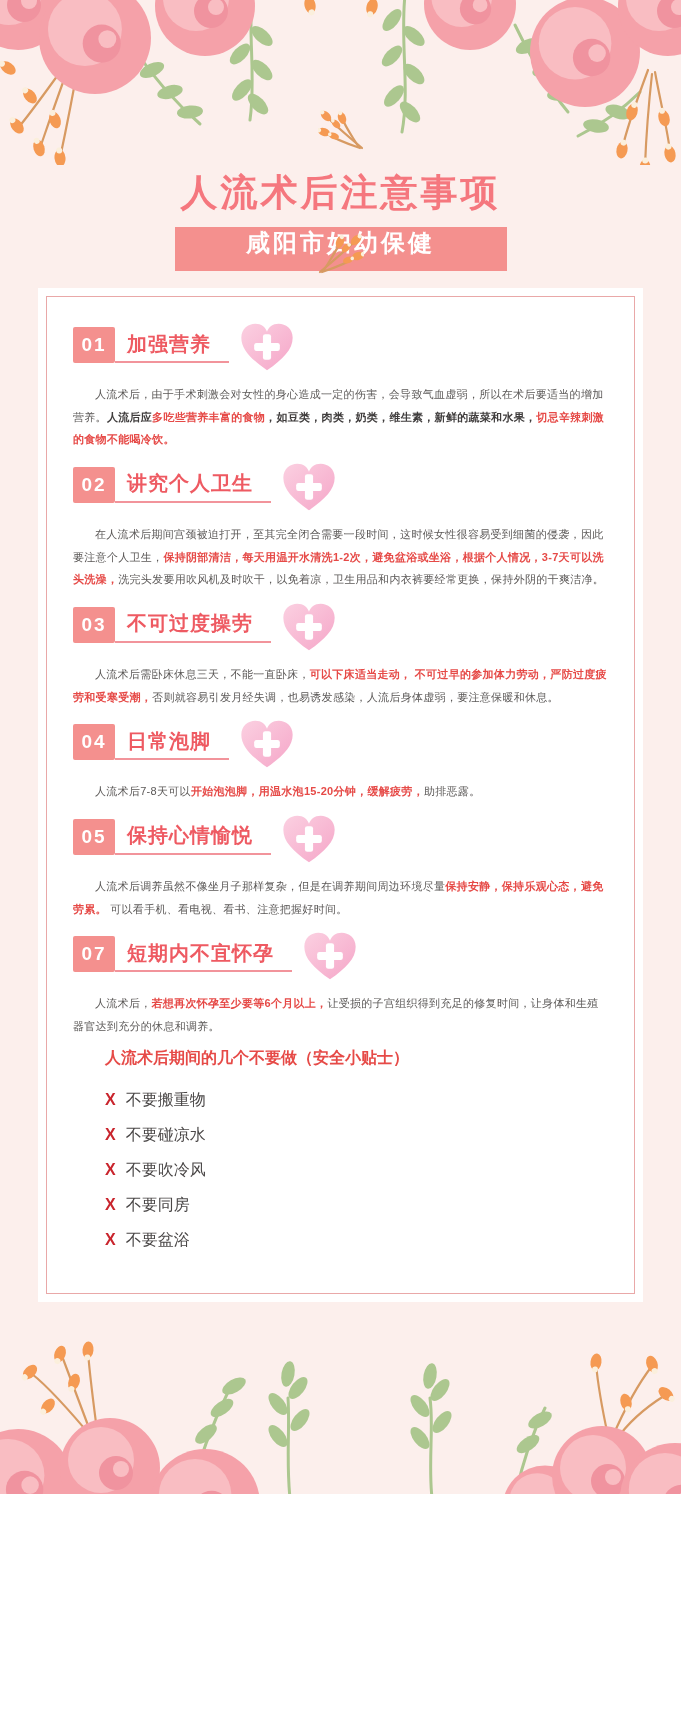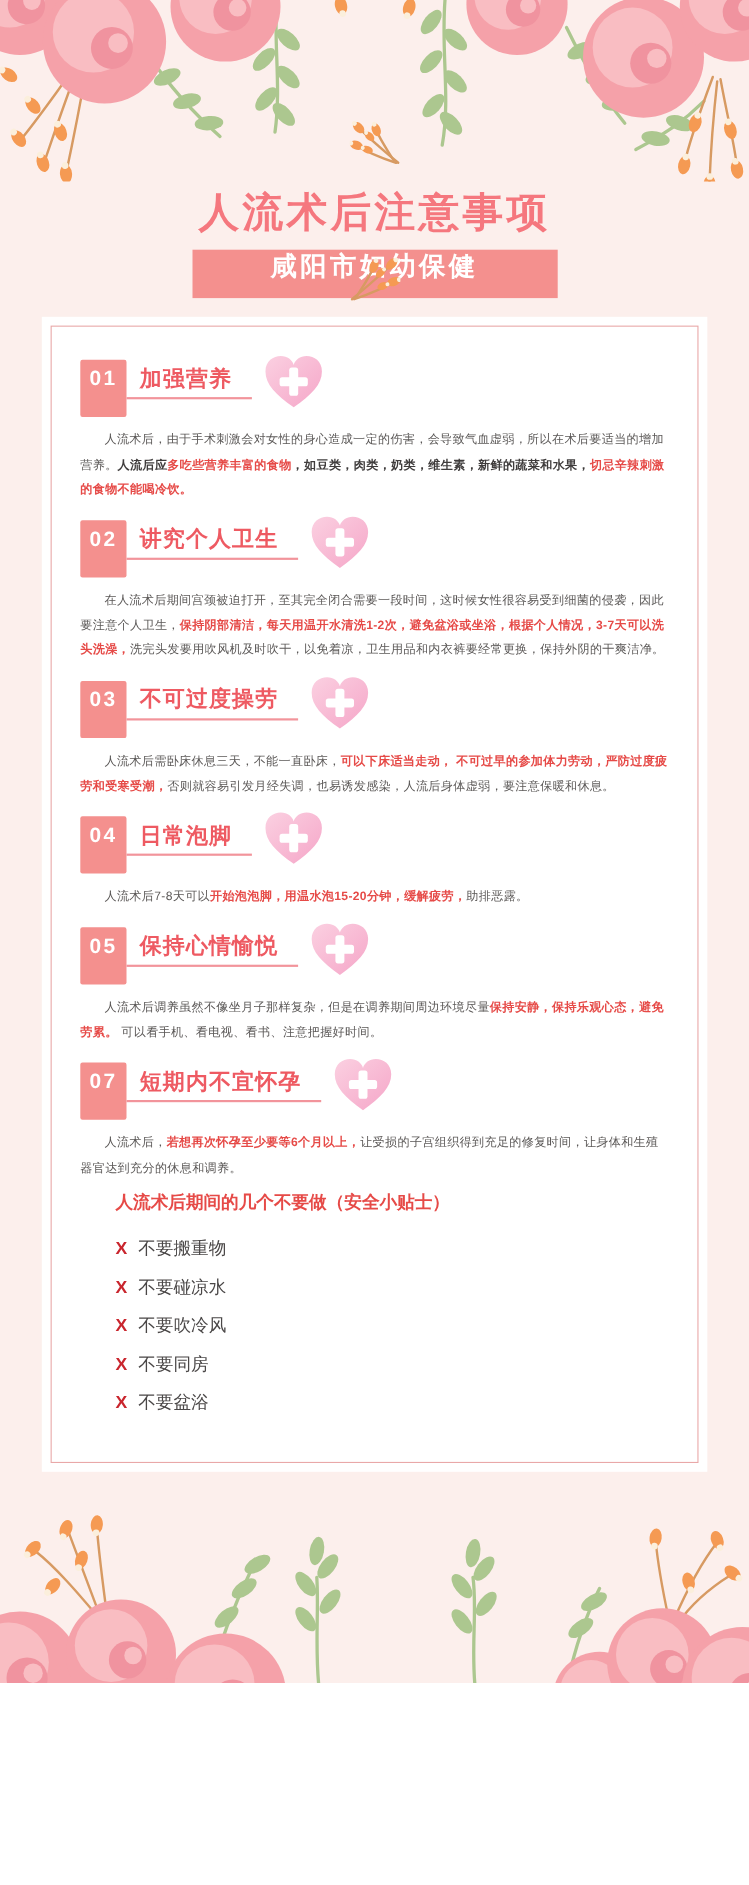--- a/index.html
+++ b/index.html
@@ -30,21 +30,21 @@
   .sprig.right svg{transform:scaleX(-1);}
 
   .banner{width:332px;height:44px;margin:10px auto 0;background:var(--accent);
     color:#fff;font-size:24px;font-weight:bold;letter-spacing:3px;
     text-align:center;line-height:32px;}
 
   .card{background:#fff;margin:17px 38px 0;padding:8px;}
   .card-inner{border:1px solid var(--card-border);padding:14px 26px 28px;}
 
   .sec-head{display:flex;align-items:flex-start;margin:16px 0 6px;}
-  .sec-num{display:inline-block;min-width:42px;height:52px;background:var(--accent);
+  .sec-num{display:inline-block;min-width:42px;height:36px;background:var(--accent);
     color:#fff;font-weight:bold;font-size:19px;line-height:36px;text-align:center;
     letter-spacing:2px;border-radius:2px;}
   .sec-title-wrap{display:inline-flex;align-items:center;height:36px;
     border-bottom:2px solid #F2949B;padding:0 18px 0 12px;}
   .sec-title{color:var(--heading-red);font-size:20px;font-weight:bold;letter-spacing:1px;}
   .heart{width:56px;height:52px;margin-left:10px;margin-top:-6px;flex:0 0 auto;}
   .heart svg{width:56px;height:52px;display:block;}
 
   .sec-body{margin:10px 0 4px;font-size:11px;line-height:2.06;text-indent:2em;
     color:var(--body-gray);letter-spacing:0.3px;}

